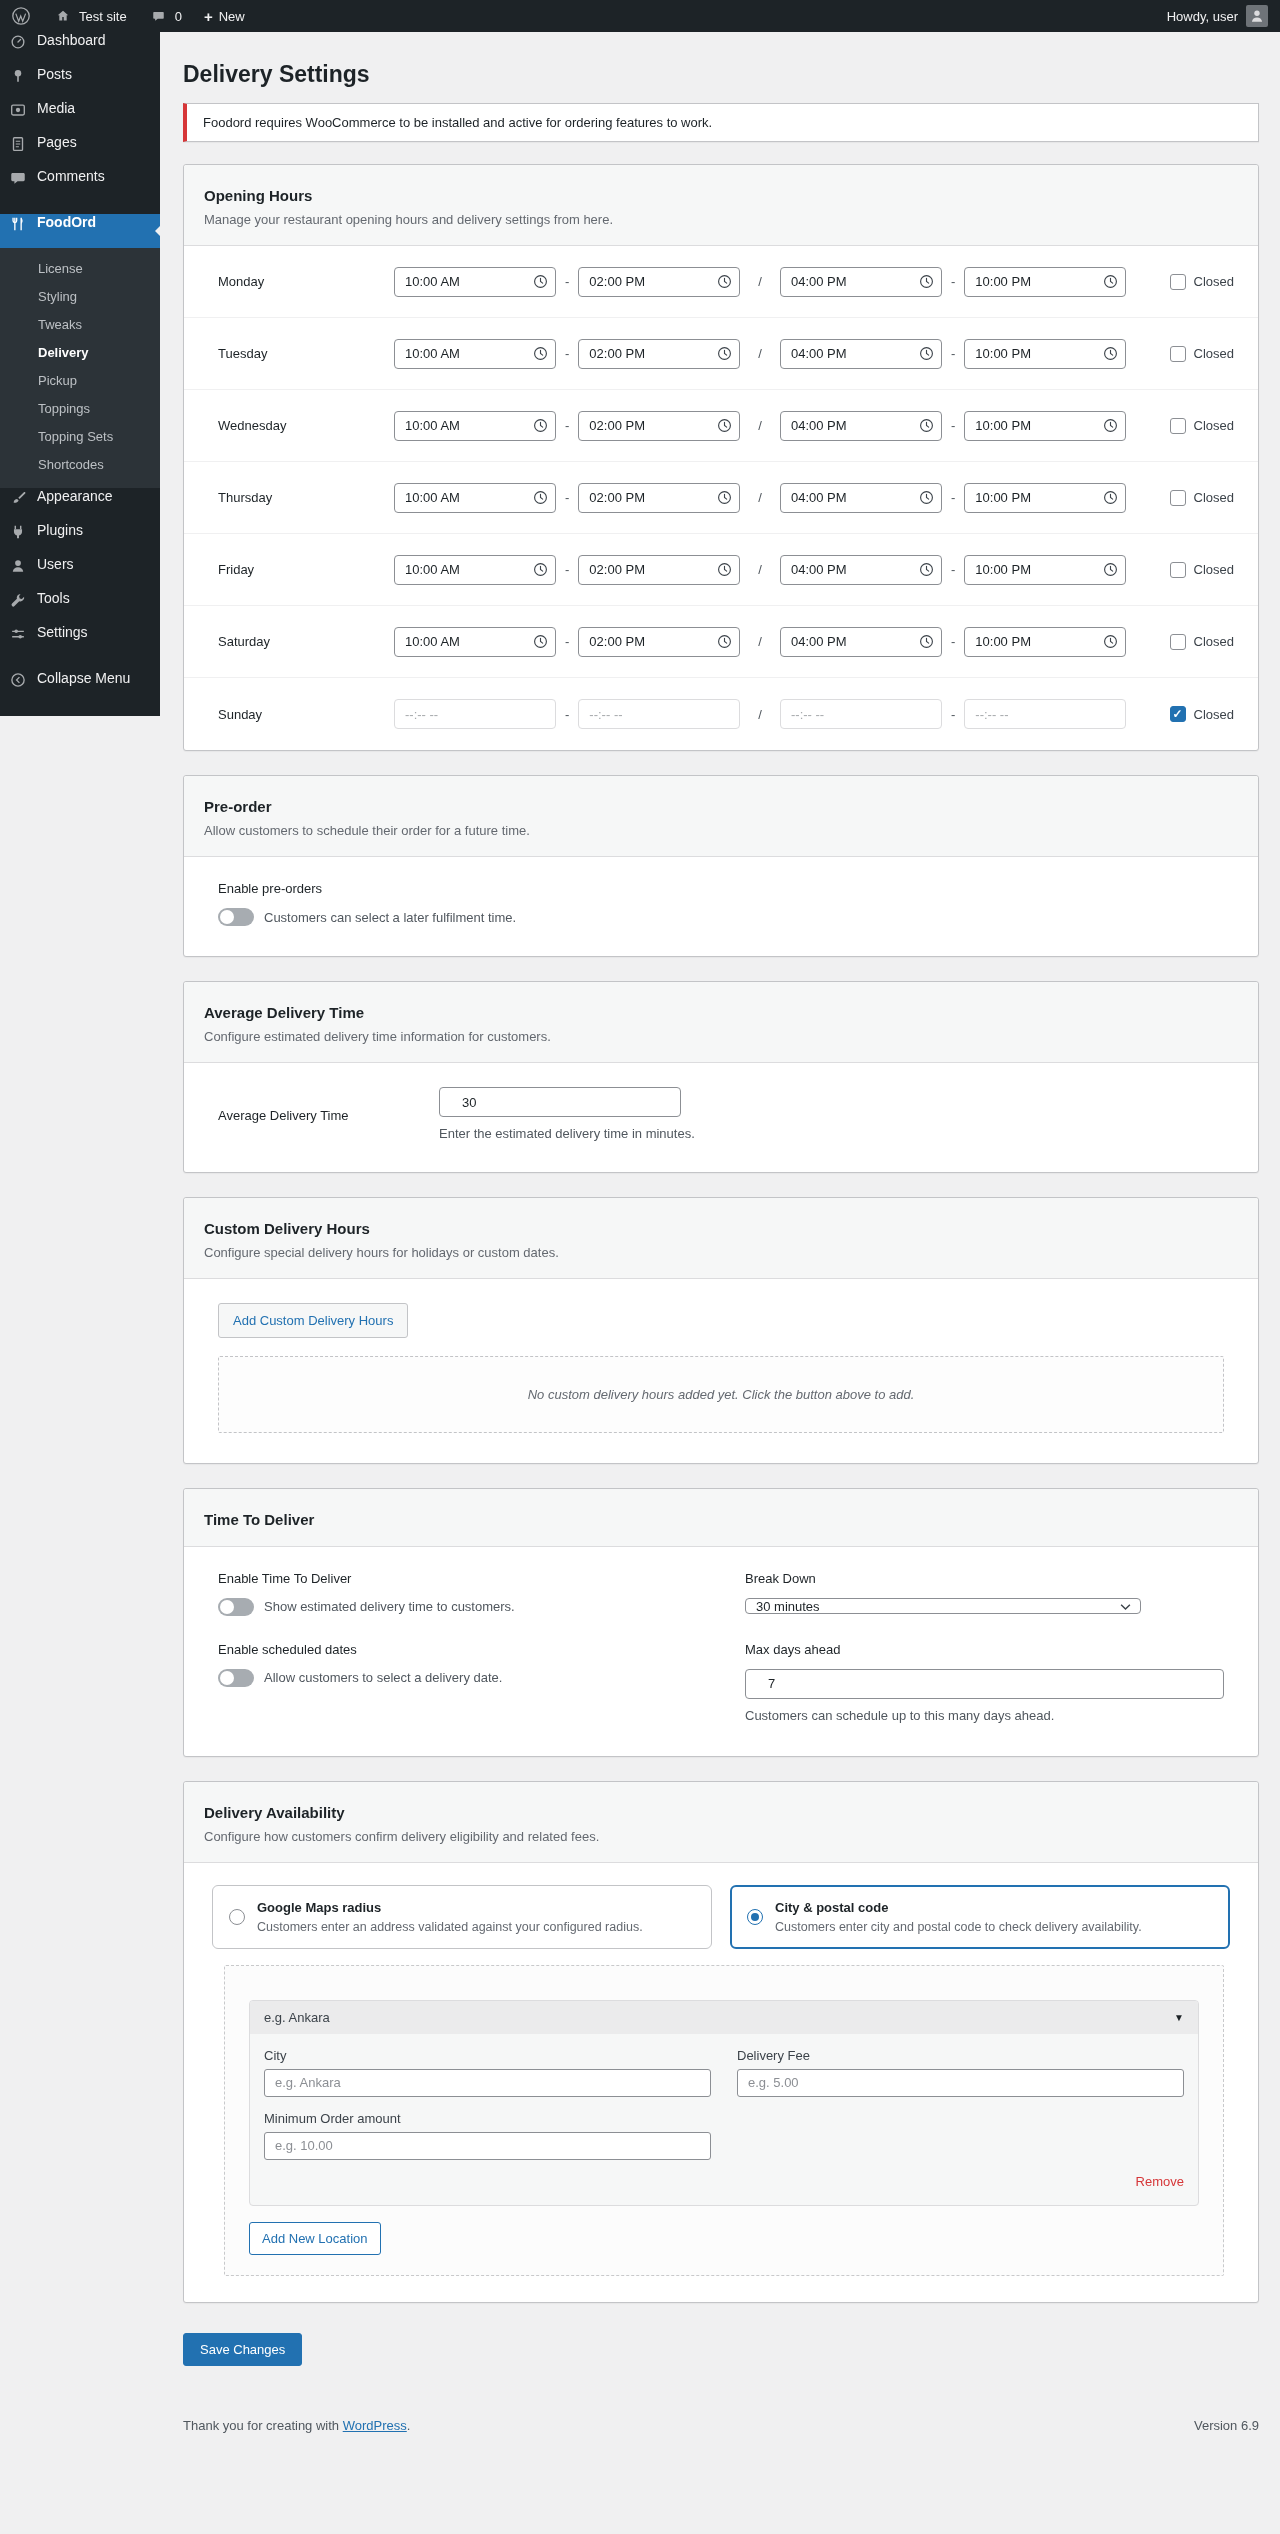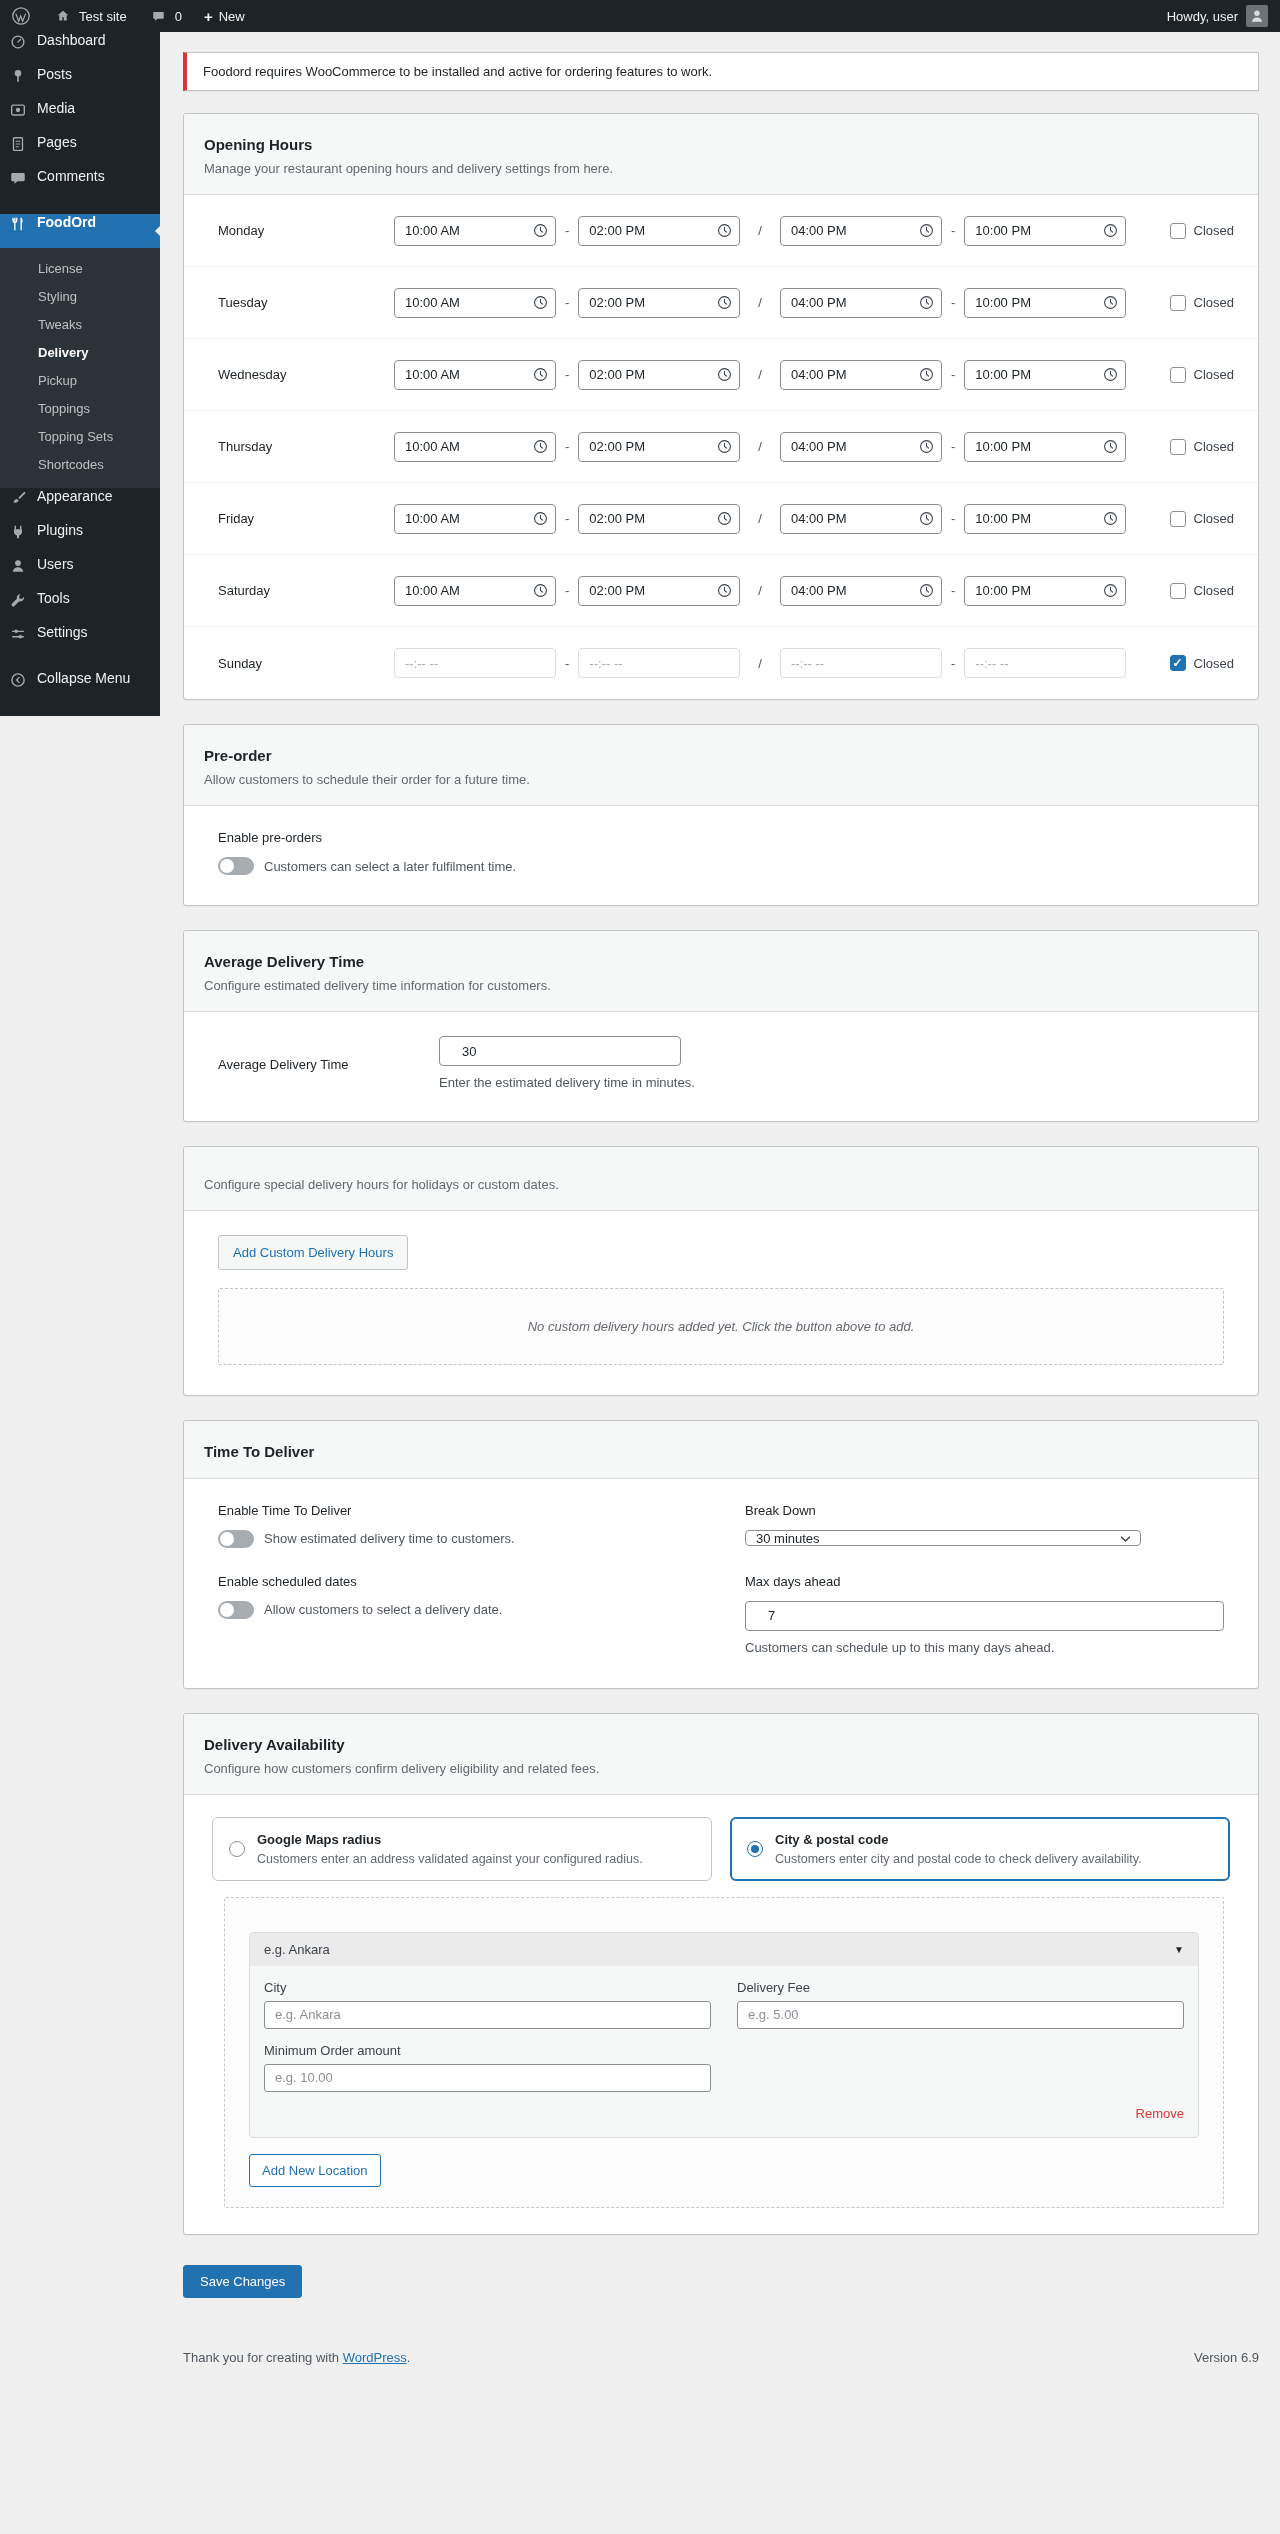--- a/index.html
+++ b/index.html
@@ -362,20 +362,21 @@
               <circle cx="10" cy="10" r="6.8" fill="none" stroke="currentColor" stroke-width="1.5"></circle>
               <path d="M11.6 6.8L8.4 10l3.2 3.2" fill="none" stroke="currentColor" stroke-width="1.5"></path>
             </svg>
           </span>
         <span>Collapse Menu</span>
       </div>
     </div>
   </div>
 
   <div class="main">
+    <h1 class="page-title">Delivery Settings</h1>
 
     <div class="notice">
       <span>Foodord requires WooCommerce to be installed and active for ordering features to work.</span>
     </div>
 
     
     <div class="card">
       <div class="card-header">
         <div class="card-title">Opening Hours</div>
         <div class="card-sub">Manage your restaurant opening hours and delivery settings from here.</div>
@@ -665,20 +666,21 @@
         <div>
           <input class="text-input avg-input" type="text" value="30" style="">
           <div class="help-text avg-help">Enter the estimated delivery time in minutes.</div>
         </div>
       </div>
     </div>
 
     
     <div class="card">
       <div class="card-header">
+        <div class="card-title">Custom Delivery Hours</div>
         <div class="card-sub">Configure special delivery hours for holidays or custom dates.</div>
       </div>
       <div class="section-body">
         <button class="btn-secondary">Add Custom Delivery Hours</button>
         <div class="empty-box">No custom delivery hours added yet. Click the button above to add.</div>
       </div>
     </div>
 
     
     <div class="card">

